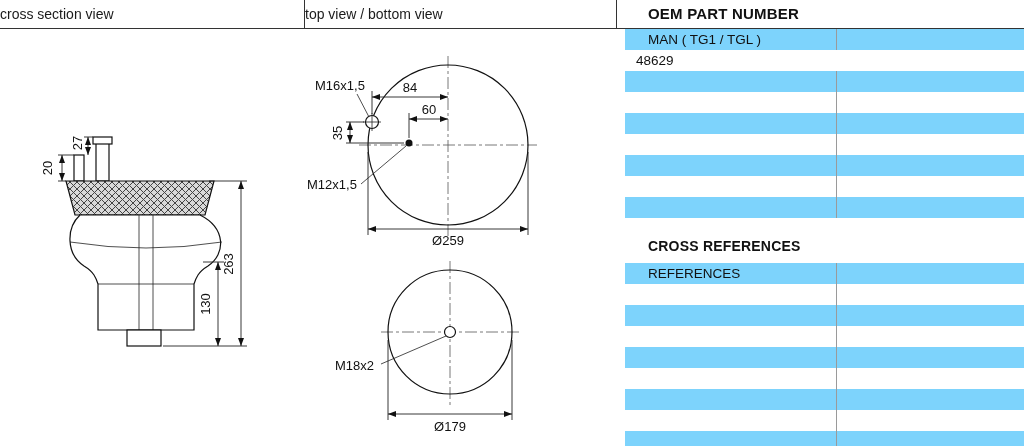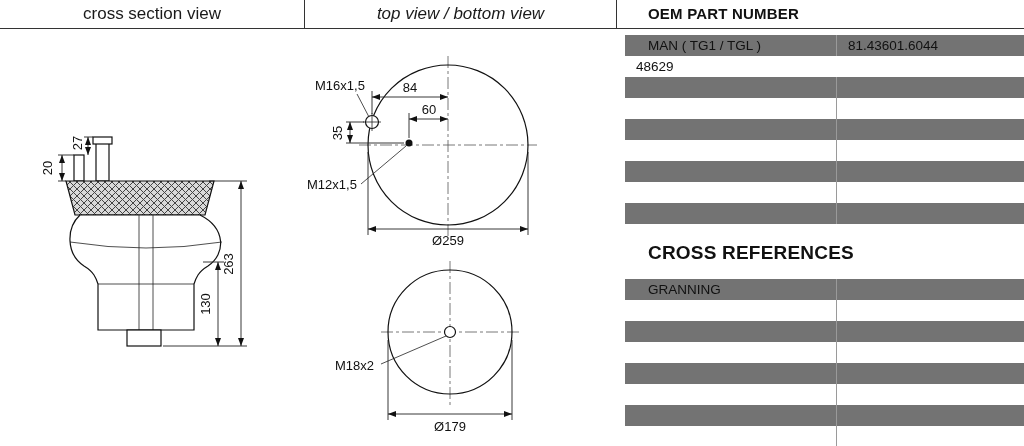--- a/index.html
+++ b/index.html
@@ -1,41 +1,41 @@
 <!DOCTYPE html>
 <html><head>
 <meta charset="utf-8">
 <style>
   html,body{margin:0;padding:0;background:#fff;}
   .page{position:relative;width:1024px;height:446px;background:#fff;overflow:hidden;
         font-family:"Liberation Sans",sans-serif;color:#111;}
   
   .hdr{position:absolute;top:0;left:0;width:617px;height:28px;display:flex;box-sizing:border-box;
        border-right:1px solid #333;}
-  .hdr-cell{line-height:28px;text-align:center;font-size:17px;color:#1a1a1a;}
+  .hdr-cell{line-height:28px;text-align:left;font-size:14px;color:#1a1a1a;}
   .hdr-left{width:305px;border-right:1px solid #333;box-sizing:border-box;}
-  .hdr-mid{flex:1;font-style:italic;}
+  .hdr-mid{flex:1;}
   .rule{position:absolute;top:28px;left:0;width:1024px;border-top:1px solid #333;height:0;}
   
   svg.drawing{position:absolute;top:28px;}
   #cs{left:0;}
   #tv{left:305px;}
   svg text{font-size:13px;fill:#111;font-family:"Liberation Sans",sans-serif;}
   .cl{stroke:#555;stroke-width:0.8;stroke-dasharray:12 3 3 3;fill:none;}
   .dl{stroke:#222;stroke-width:0.9;fill:none;}
   .tl{stroke:#222;stroke-width:0.8;fill:none;}
   .ol{stroke:#111;stroke-width:1.2;}
   
   .right{position:absolute;left:625px;top:0;width:399px;}
-  .rtitle{height:35px;line-height:27px;padding-left:23px;font-size:15px;font-weight:bold;
+  .rtitle{height:29px;line-height:27px;padding-left:23px;font-size:15px;font-weight:bold;
           letter-spacing:.2px;box-sizing:border-box;}
-  .rsub{margin-top:18px;height:21px;line-height:21px;padding-left:23px;font-size:19px;
-        font-weight:bold;letter-spacing:.2px;margin-bottom:16px;}
+  .rsub{margin-top:18px;height:21px;line-height:21px;padding-left:23px;font-size:14px;
+        font-weight:bold;letter-spacing:.2px;margin-bottom:6px;}
   .trow{display:flex;height:21px;line-height:21px;font-size:13.5px;}
-  .trow.g{background:#737373;}
+  .trow.g{background:#7dd3fc;}
   .tname{width:212px;box-sizing:border-box;padding-left:23px;border-right:1px solid #9a9a9a;
          white-space:nowrap;overflow:hidden;}
   .tval{flex:1;padding-left:11px;white-space:nowrap;overflow:hidden;}
 </style>
 </head>
 <body>
 
 <div class="page">
 
   <div class="hdr">
@@ -142,21 +142,20 @@
     <line class="dl" x1="83" y1="386" x2="207" y2="386" marker-start="url(#arrB)" marker-end="url(#arrB)"></line>
     <text x="145" y="403" text-anchor="middle">Ø179</text>
   </svg>
 
   <div class="right">
     <div class="rtitle">OEM PART NUMBER</div>
 
     <div>
       <div class="trow g">
         <div class="tname">MAN ( TG1 / TGL )</div>
-        <div class="tval">81.43601.6044</div>
       </div>
       <div class="trow w">
         <div class="tval">48629</div>
       </div>
       <div class="trow g">
           <div class="tname"></div>
           <div class="tval"></div>
         </div>
       <div class="trow w">
           <div class="tname"></div>
@@ -181,21 +180,21 @@
       <div class="trow g">
           <div class="tname"></div>
           <div class="tval"></div>
         </div>
     </div>
 
     <div class="rsub">CROSS REFERENCES</div>
 
     <div>
       <div class="trow g">
-        <div class="tname">GRANNING</div>
+        <div class="tname">REFERENCES</div>
       </div>
       <div class="trow w">
           <div class="tname"></div>
           <div class="tval"></div>
         </div>
       <div class="trow g">
           <div class="tname"></div>
           <div class="tval"></div>
         </div>
       <div class="trow w">

